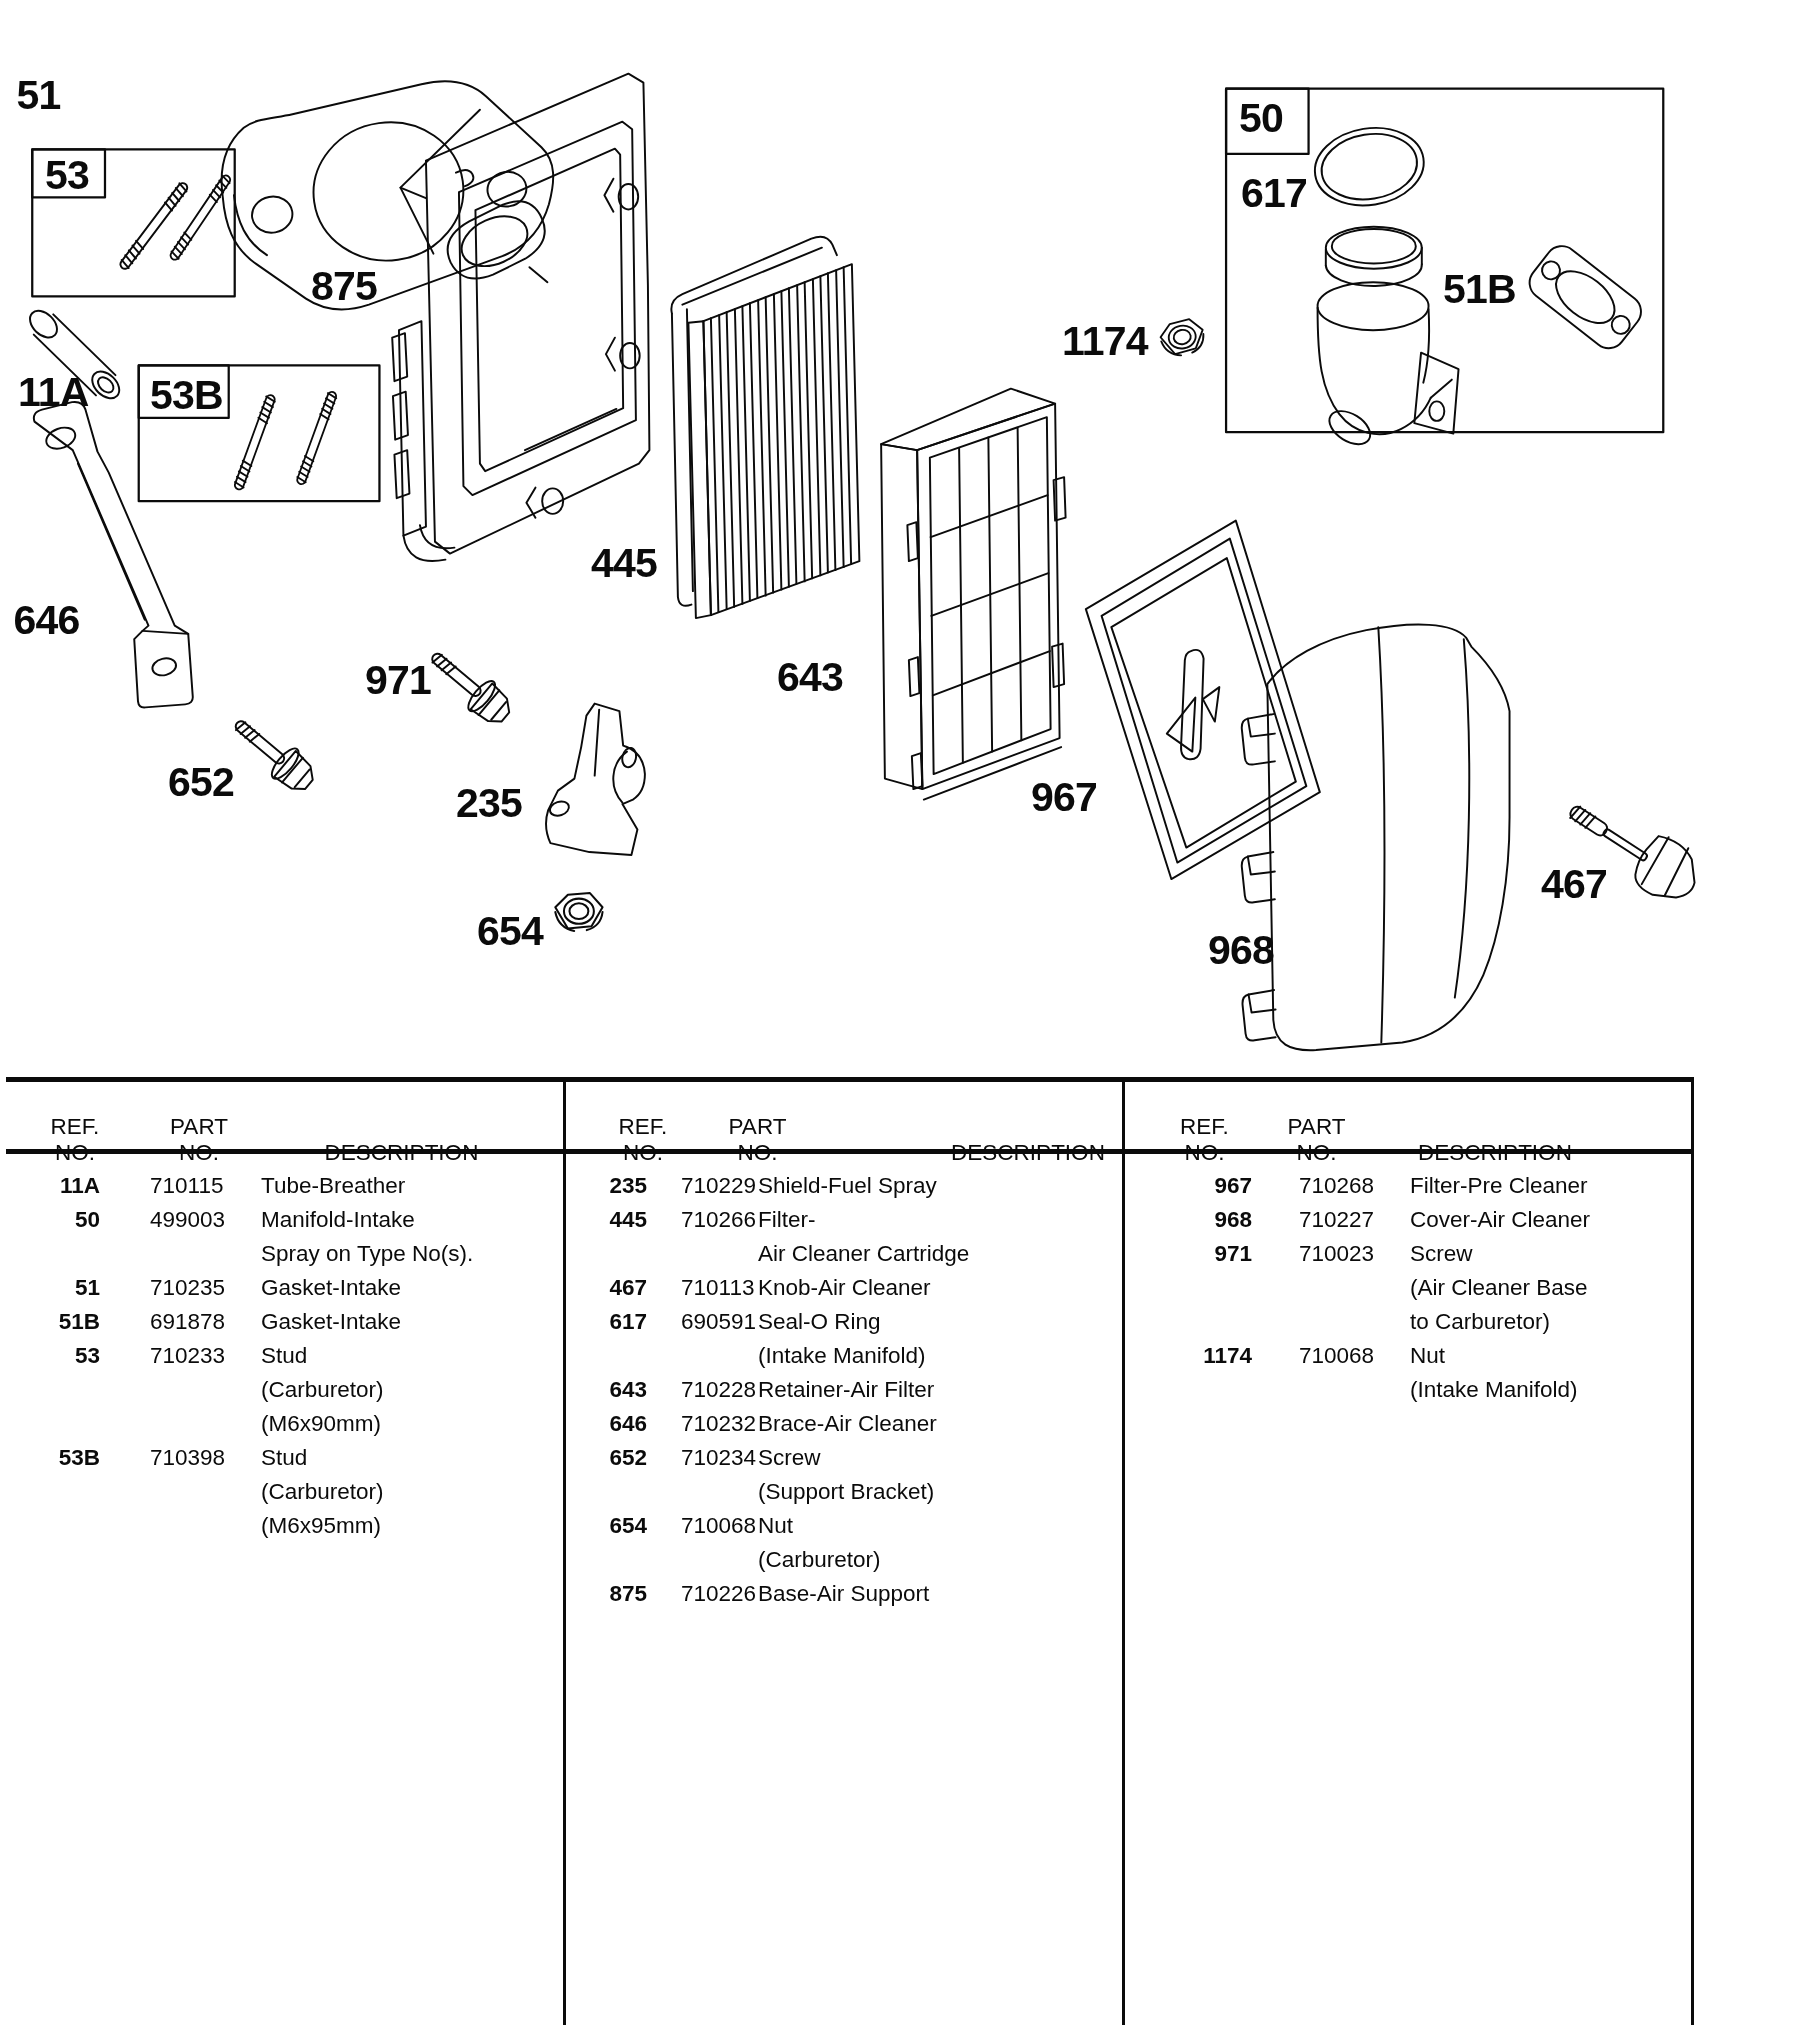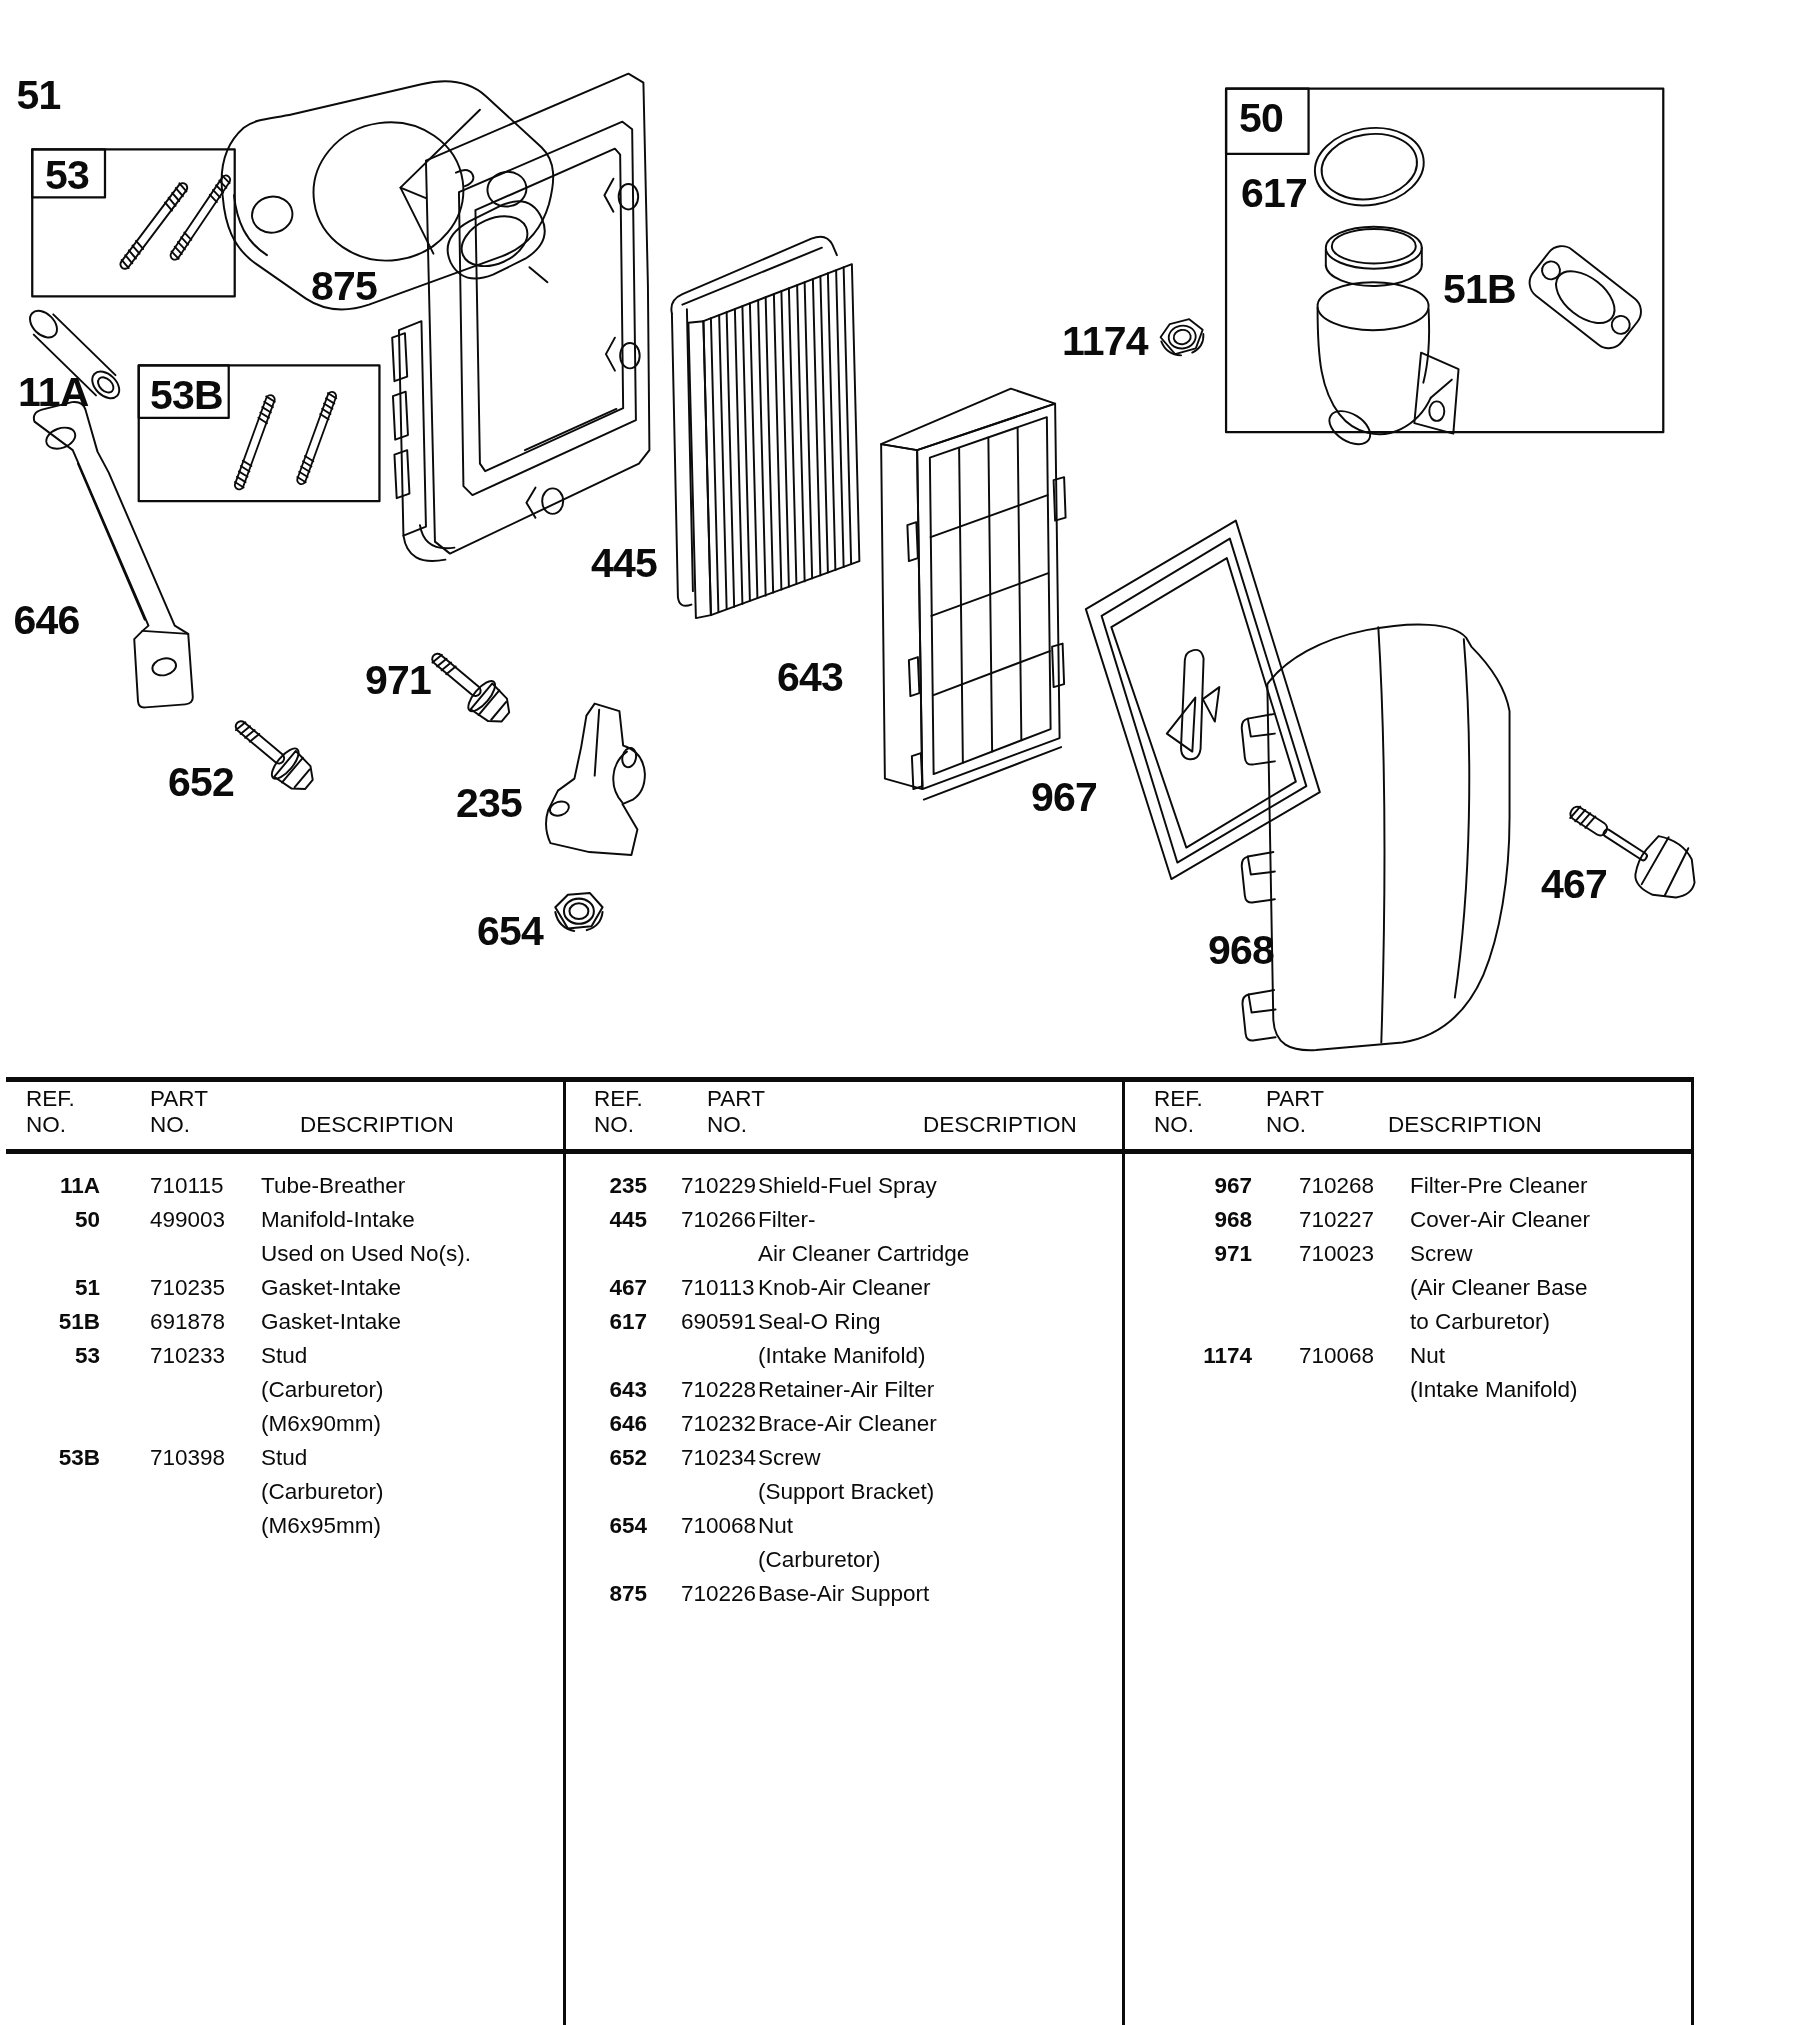--- a/index.html
+++ b/index.html
@@ -7,21 +7,21 @@
     position:relative; width:1811px; height:2025px; background:#ffffff;
     font-family:"Liberation Sans","DejaVu Sans",sans-serif; color:#0b0b0b; overflow:hidden;
   }
   svg.diagram { position:absolute; left:0; top:0; }
   svg.diagram path, svg.diagram ellipse, svg.diagram rect, svg.diagram line, svg.diagram circle {
     fill:none; stroke:#0b0b0b; stroke-width:2.6; stroke-linejoin:round; stroke-linecap:round;
   }
   svg.diagram rect.box { stroke-width:3; }
   .callout { position:absolute; font-size:41px; font-weight:700; letter-spacing:-0.8px; white-space:nowrap; }
   .rule { position:absolute; background:#0b0b0b; }
-  .hdr { position:absolute; font-size:22.5px; line-height:26px; white-space:nowrap; }
+  .hdr { position:absolute; font-size:22.5px; line-height:26px; text-align:center; white-space:nowrap;margin-top:28px; }
   .sec { position:absolute; top:1169px; font-size:22.5px; line-height:34px; }
   .row { display:grid; height:34px; align-items:center; white-space:nowrap; }
   .sec1 .row { grid-template-columns:100px 161px auto; }
   .sec2 .row { grid-template-columns:83px 111px auto; }
   .sec3 .row { grid-template-columns:128px 158px auto; }
   .sec1 { left:0px;    width:561px; }
   .sec2 { left:564px;  width:557px; }
   .sec3 { left:1124px; width:566px; }
   .c-ref  { text-align:right; font-weight:700; }
   .c-part { font-weight:400; }
@@ -318,21 +318,21 @@
 
       <div class="row">
         <span class="c-ref">50</span>
         <span class="c-part">499003</span>
         <span class="c-desc">Manifold-Intake</span>
       </div>
 
       <div class="row">
         <span class="c-ref"></span>
         <span class="c-part"></span>
-        <span class="c-desc">Used on Used No(s).</span>
+        <span class="c-desc">Spray on Type No(s).</span>
       </div>
 
 
       <div class="row">
         <span class="c-ref">51</span>
         <span class="c-part">710235</span>
         <span class="c-desc">Gasket-Intake</span>
       </div>
 
       <div class="row">

